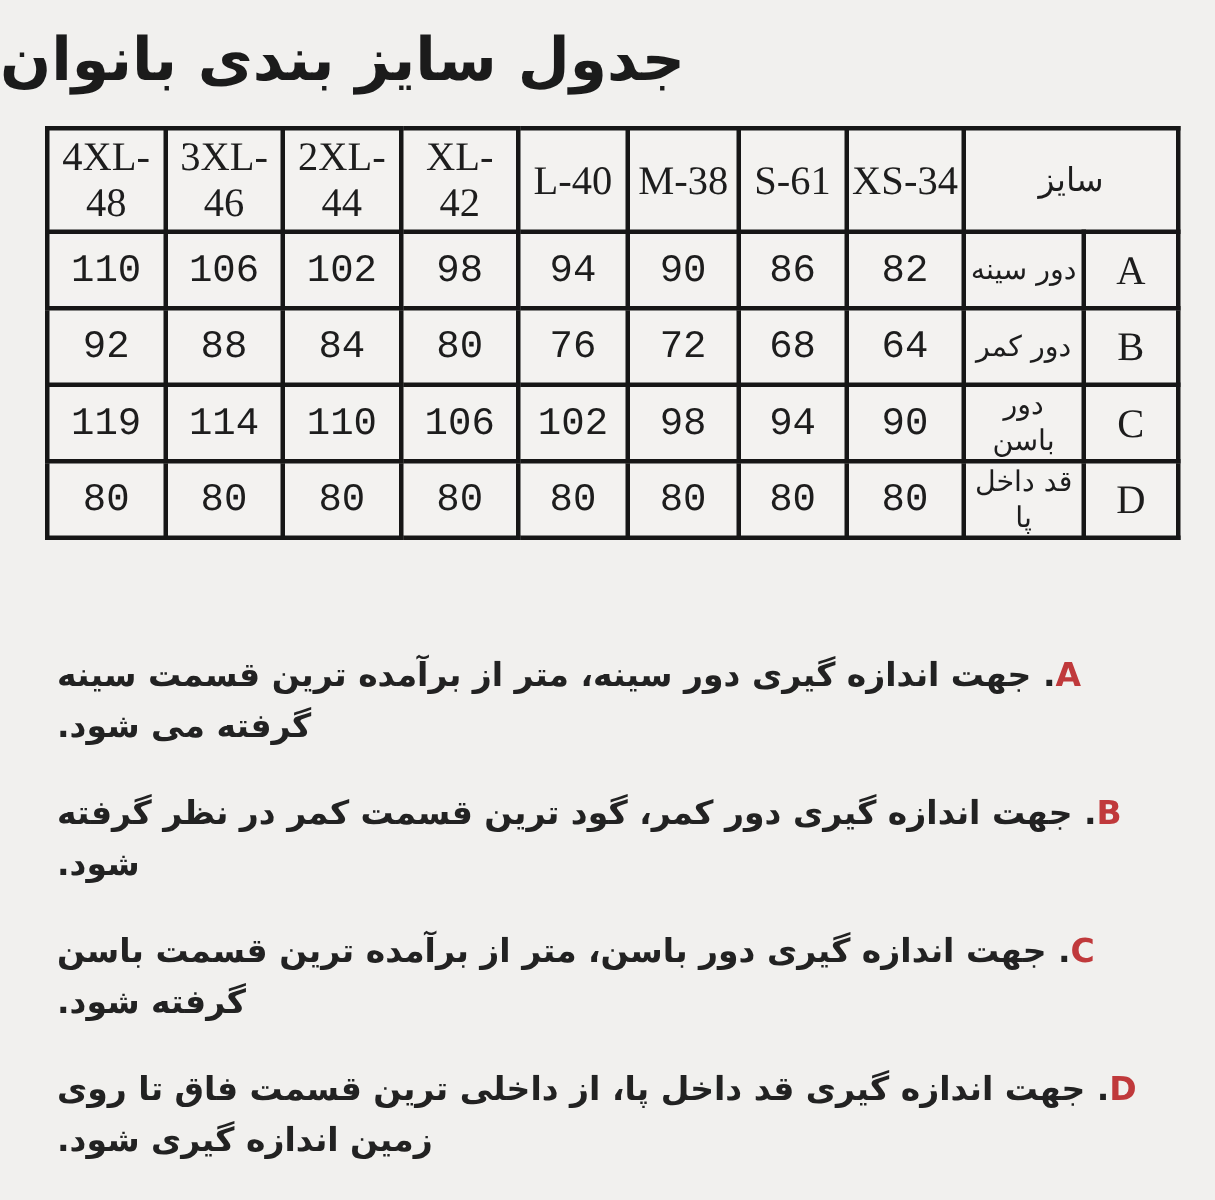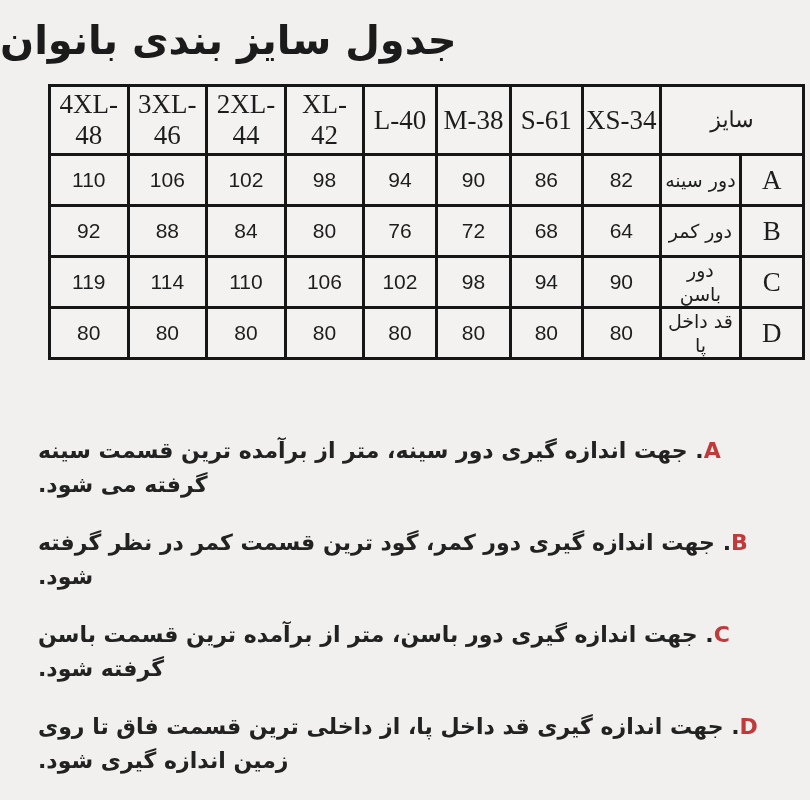--- a/index.html
+++ b/index.html
@@ -19,21 +19,21 @@
     text-align: left;
     margin: 12px 24px 16px 0;
     font-size: 40px;
     line-height: 56px;
     font-weight: 700;
     color: #1b1b1b;
   }
   table.size-table {
     border-collapse: collapse;
     table-layout: fixed;
-    margin-left: 48px;
+    margin-left: 30px;
     width: 757px;
     background: #f3f2f0;
   }
   .size-table th, .size-table td {
     border: 3px solid #161616;
     text-align: center;
     vertical-align: middle;
     padding: 2px;
     overflow: hidden;
   }
@@ -41,22 +41,22 @@
     font-family: "Liberation Serif", serif;
     font-weight: 400;
     font-size: 27px;
     height: 44px;
   }
   th.size-span-header {
     font-family: Liberation Serif, serif;
     font-size: 22px;
   }
   td.value-cell {
-    font-family: Liberation Sans, sans-serif;
-    font-size: 21px;
+    font-family: Liberation Mono, monospace;
+    font-size: 26px;
     height: 44px;
   }
   td.name-cell {
     direction: rtl;
     font-size: 19px;
     line-height: 24px;
     padding: 0 2px;
   }
   td.letter-cell {
     font-family: "Liberation Serif", serif;

